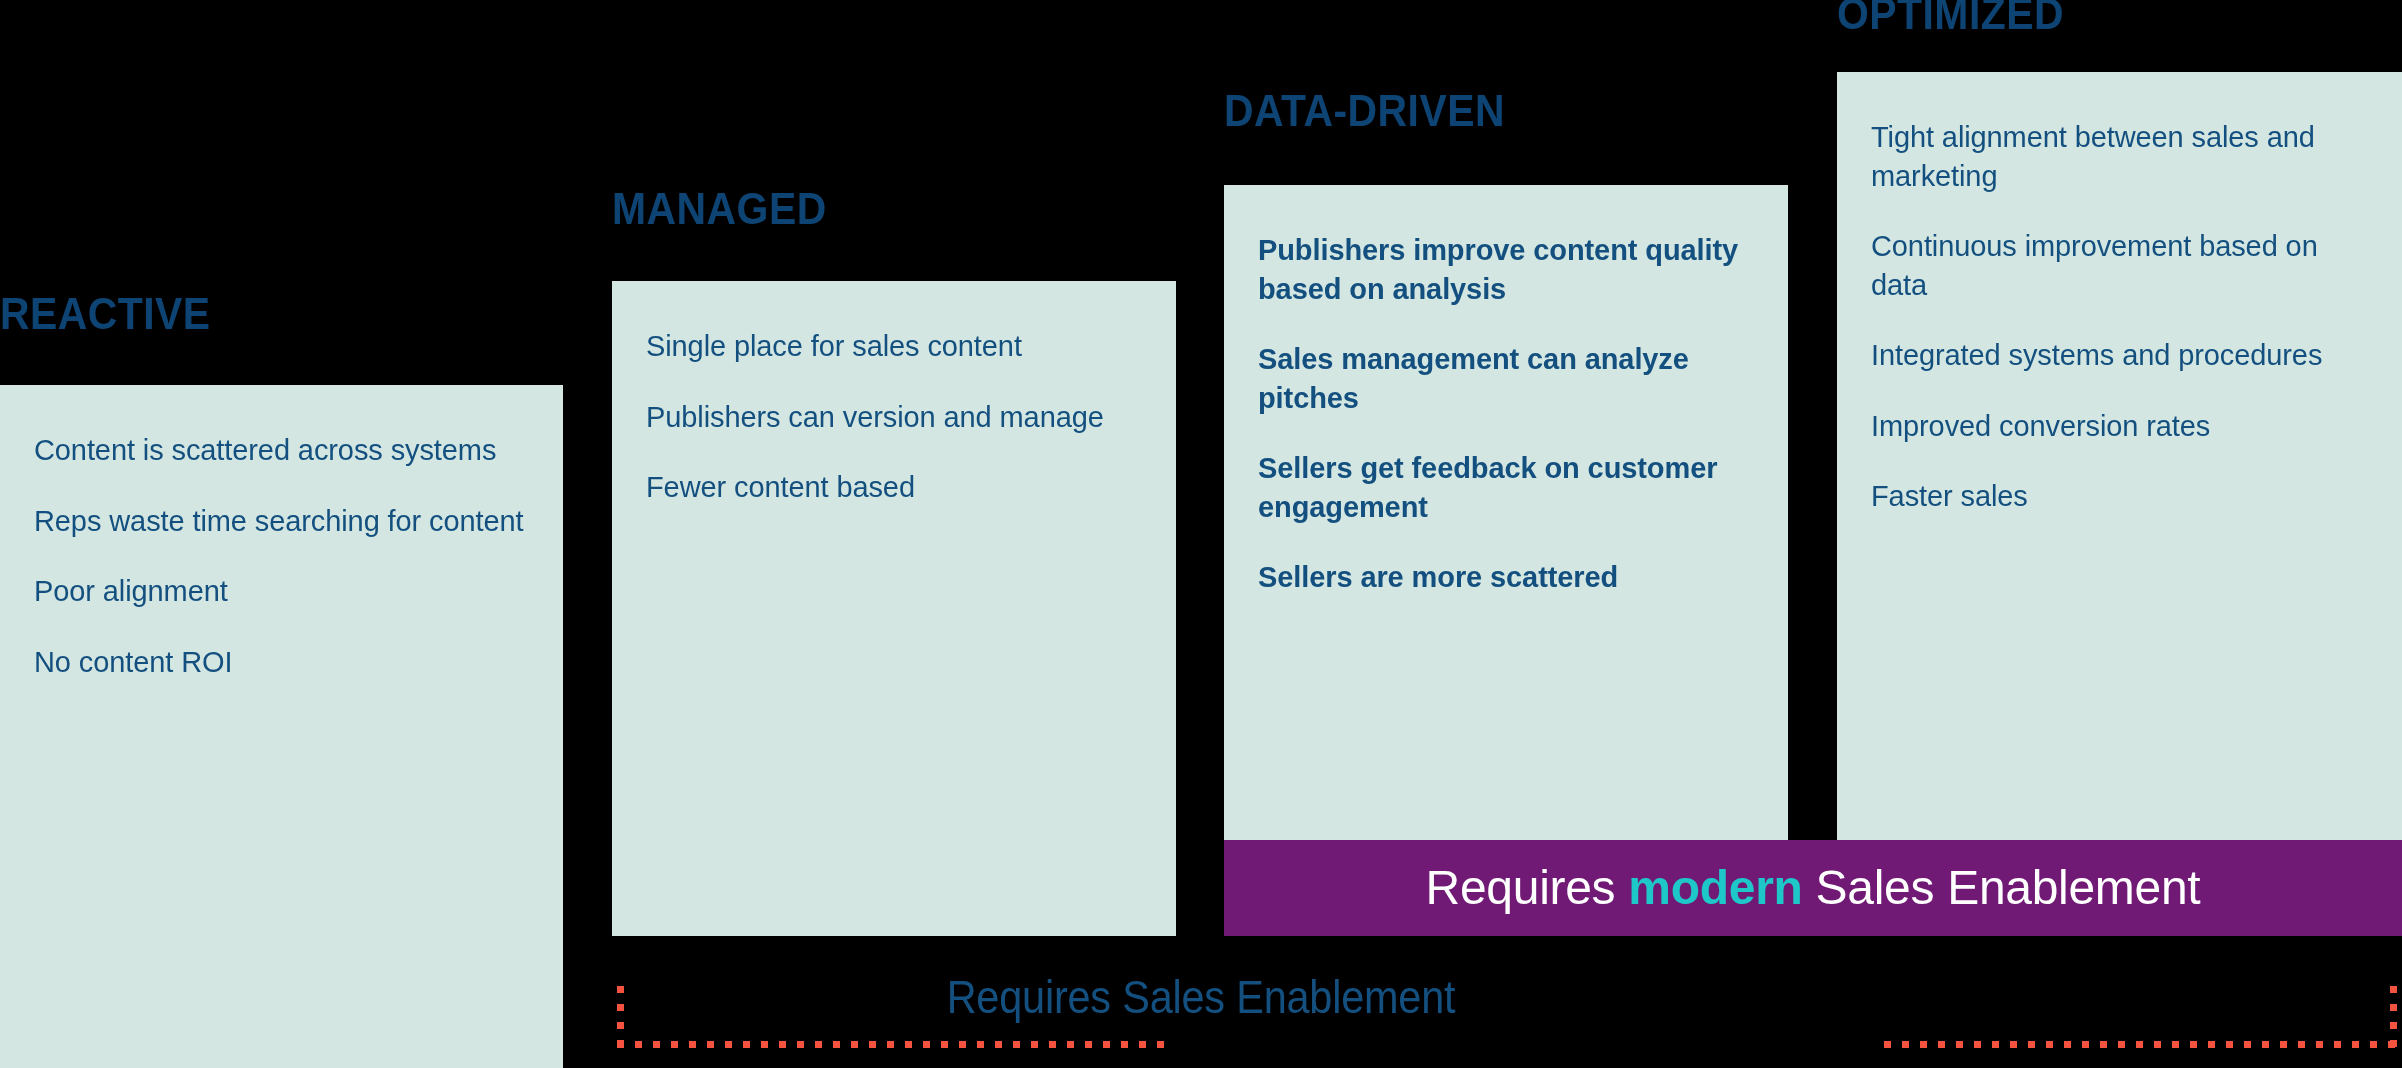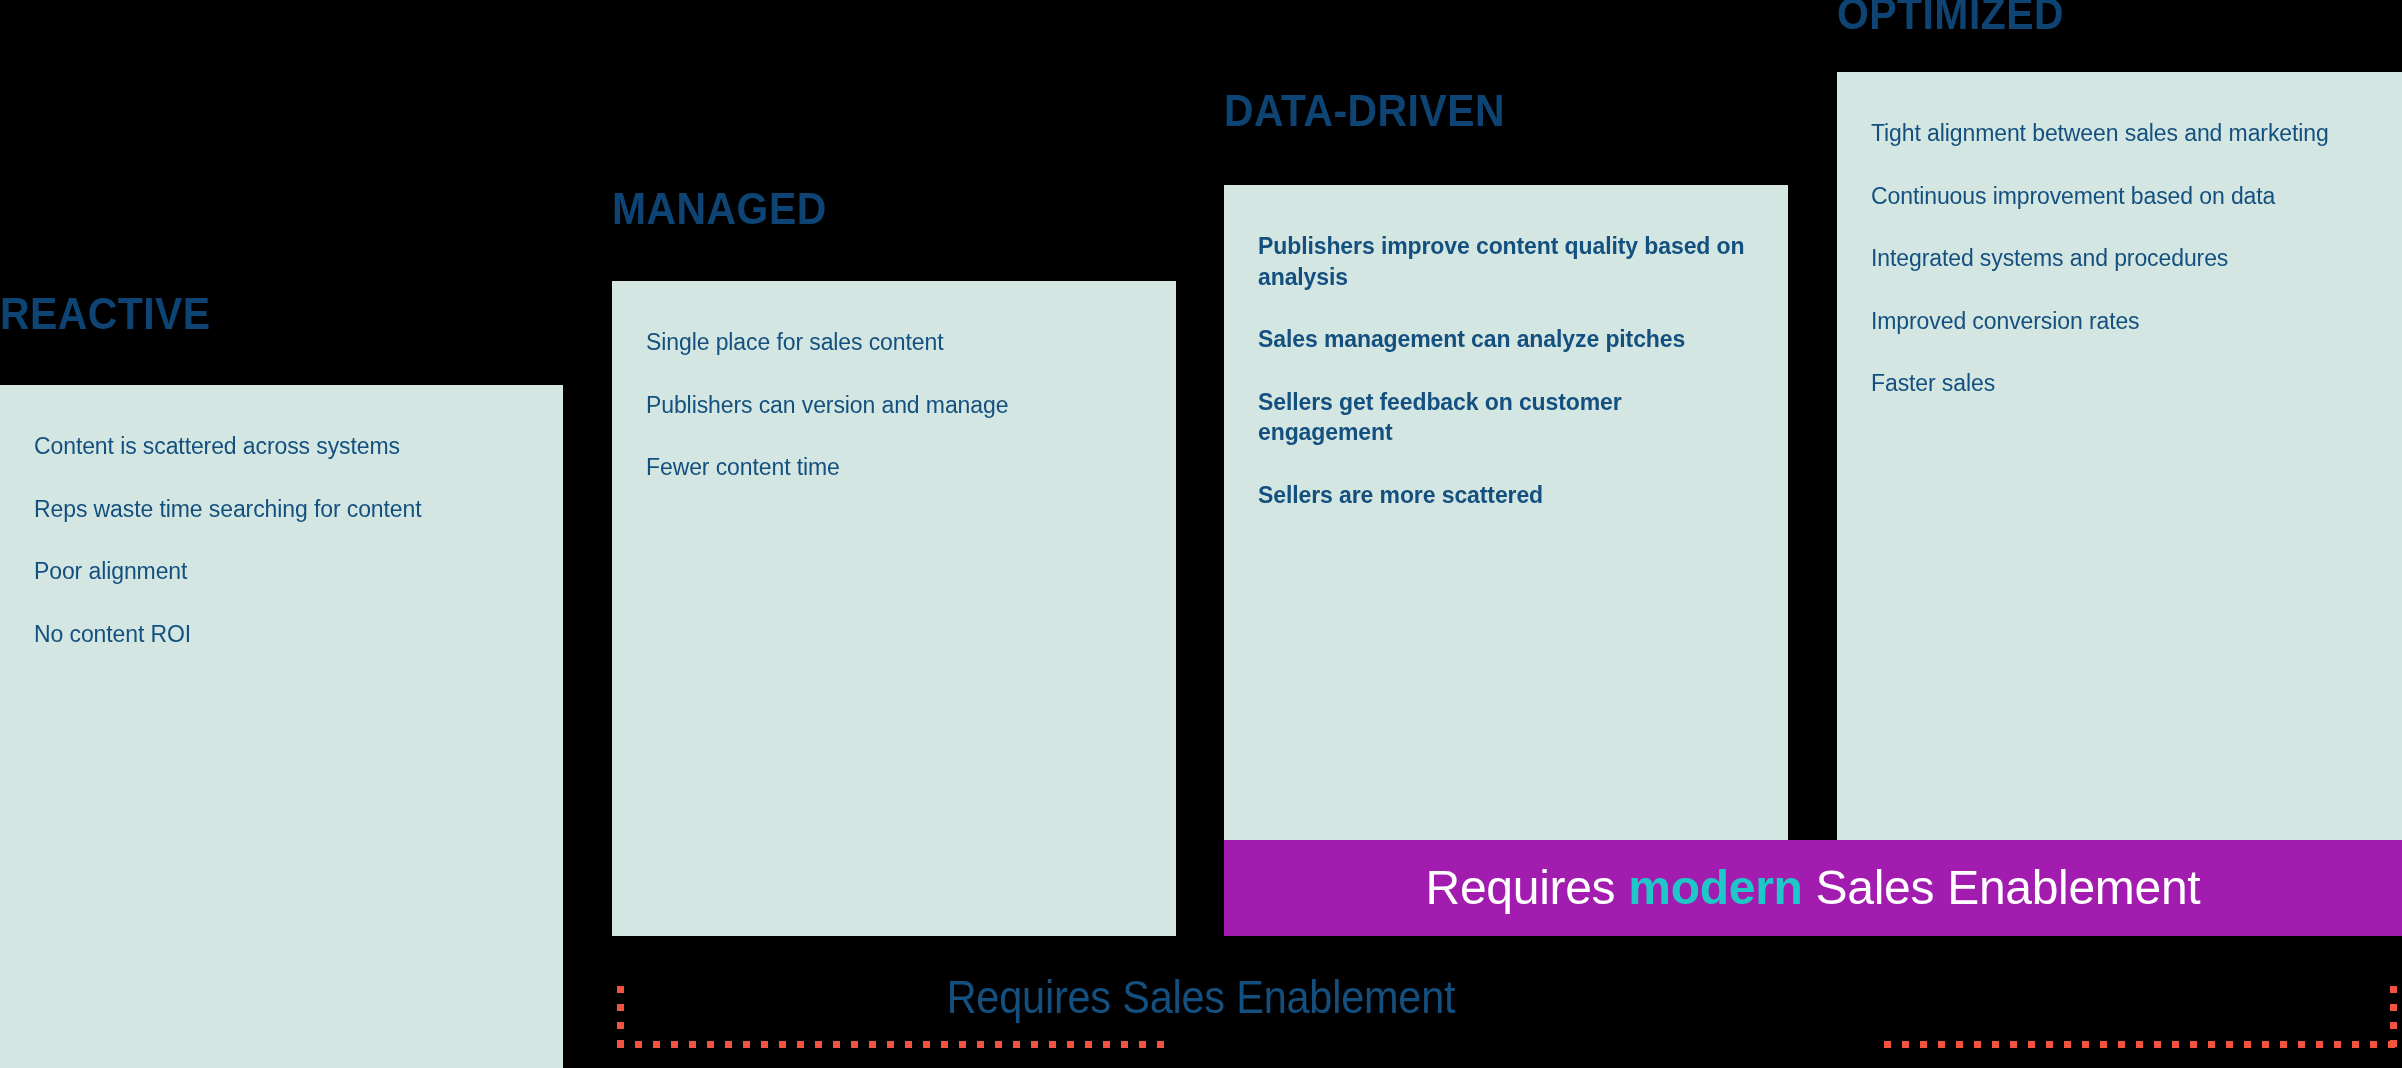--- a/index.html
+++ b/index.html
@@ -41,31 +41,31 @@
     position: absolute;
     left: 0;
     right: 0;
     top: 0;
     padding: 46px 34px 20px 34px;
     box-sizing: border-box;
   }
   .stage-item {
     color: #14507f;
     font-family: "Liberation Sans", sans-serif;
-    font-size: 23px;
+    font-size: 29px;
     line-height: 1.33;
     margin: 0 0 32px 0;
     letter-spacing: -0.1px;
   }
   .stage-item:last-child { margin-bottom: 0; }
 
   
   #modern-banner {
     position: absolute;
-    background: #a21caf;
+    background: #701a75;
     display: flex;
     align-items: center;
     justify-content: center;
   }
   #modern-banner .banner-text {
     color: #ffffff;
     font-family: "Liberation Sans", sans-serif;
     font-size: 48px;
     line-height: 1;
     white-space: nowrap;
@@ -128,21 +128,21 @@
       </div>
     </div>
   </div>
 
   <div class="stage-col">
     <div class="stage-heading" style="left:612px; top:187px;">MANAGED</div>
     <div class="stage-panel" style="left:612px; top:281px; width:564px; height:655px;padding-left:29px;">
       <div class="stage-list">
         <p class="stage-item">Single place for sales content</p>
         <p class="stage-item">Publishers can version and manage</p>
-        <p class="stage-item">Fewer content time</p>
+        <p class="stage-item">Fewer content based</p>
       </div>
     </div>
   </div>
 
   <div class="stage-col">
     <div class="stage-heading" style="left:1224px; top:89px;">DATA-DRIVEN</div>
     <div class="stage-panel" style="left:1224px; top:185px; width:564px; height:655px;font-weight:bold;">
       <div class="stage-list">
         <p class="stage-item">Publishers improve content quality based on analysis</p>
         <p class="stage-item">Sales management can analyze pitches</p>

